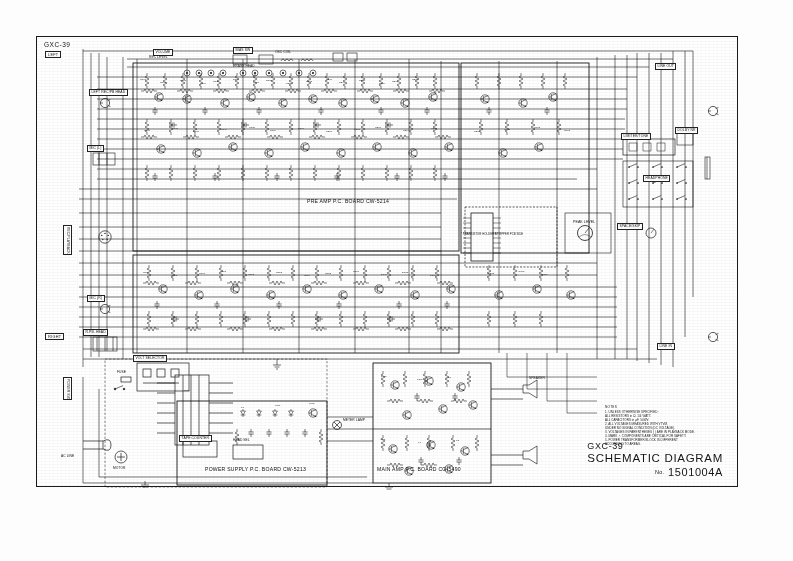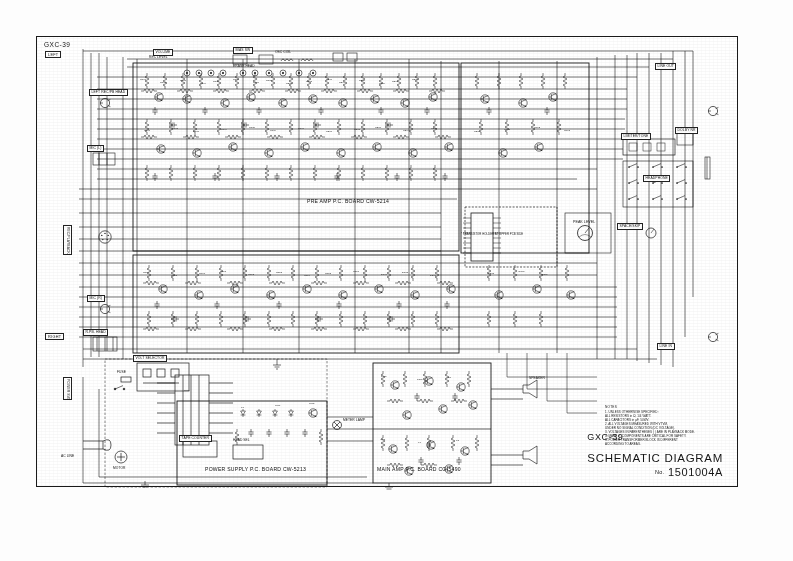--- a/index.html
+++ b/index.html
@@ -63,21 +63,21 @@
     line-height:1.1;
     letter-spacing:0px;
   }
   #title-block{
     position:absolute;
     right:14px;bottom:8px;
     text-align:left;
     color:#151515;
   }
   #title-block .t-model{font-size:9px;letter-spacing:.6px;}
-  #title-block .t-main{font-size:11.5px;letter-spacing:.7px;margin-top:10px;}
+  #title-block .t-main{font-size:11.5px;letter-spacing:.7px;margin-top:1px;}
   #title-block .t-no{font-size:11px;letter-spacing:.6px;margin-top:2px;text-align:right;}
   #title-block .t-no .nolab{font-size:5.5px;letter-spacing:.3px;vertical-align:2px;}
   #notes-block{
     position:absolute;
     left:568px;top:368px;
     width:118px;
     color:#222;
   }
   #notes-block .n-head{font-size:3.2px;letter-spacing:.2px;margin-bottom:.6px;}
   #notes-block .n-item{font-size:3.0px;line-height:1.35;letter-spacing:.05px;}

